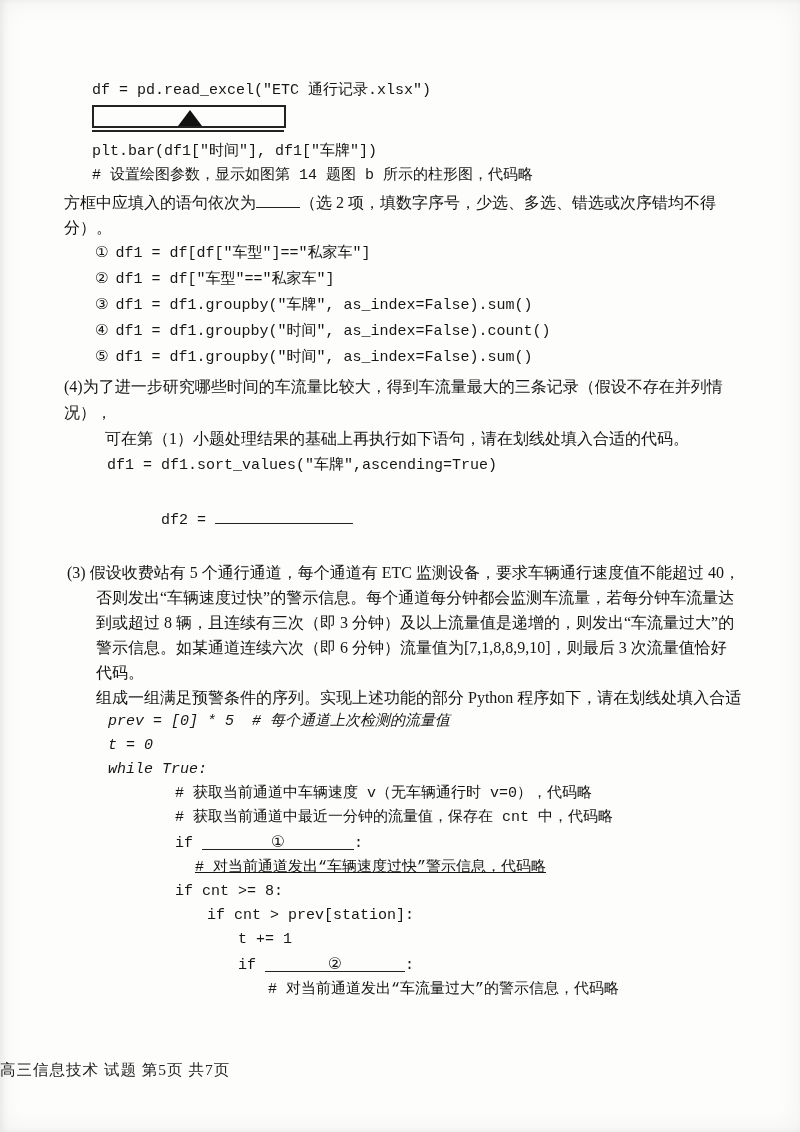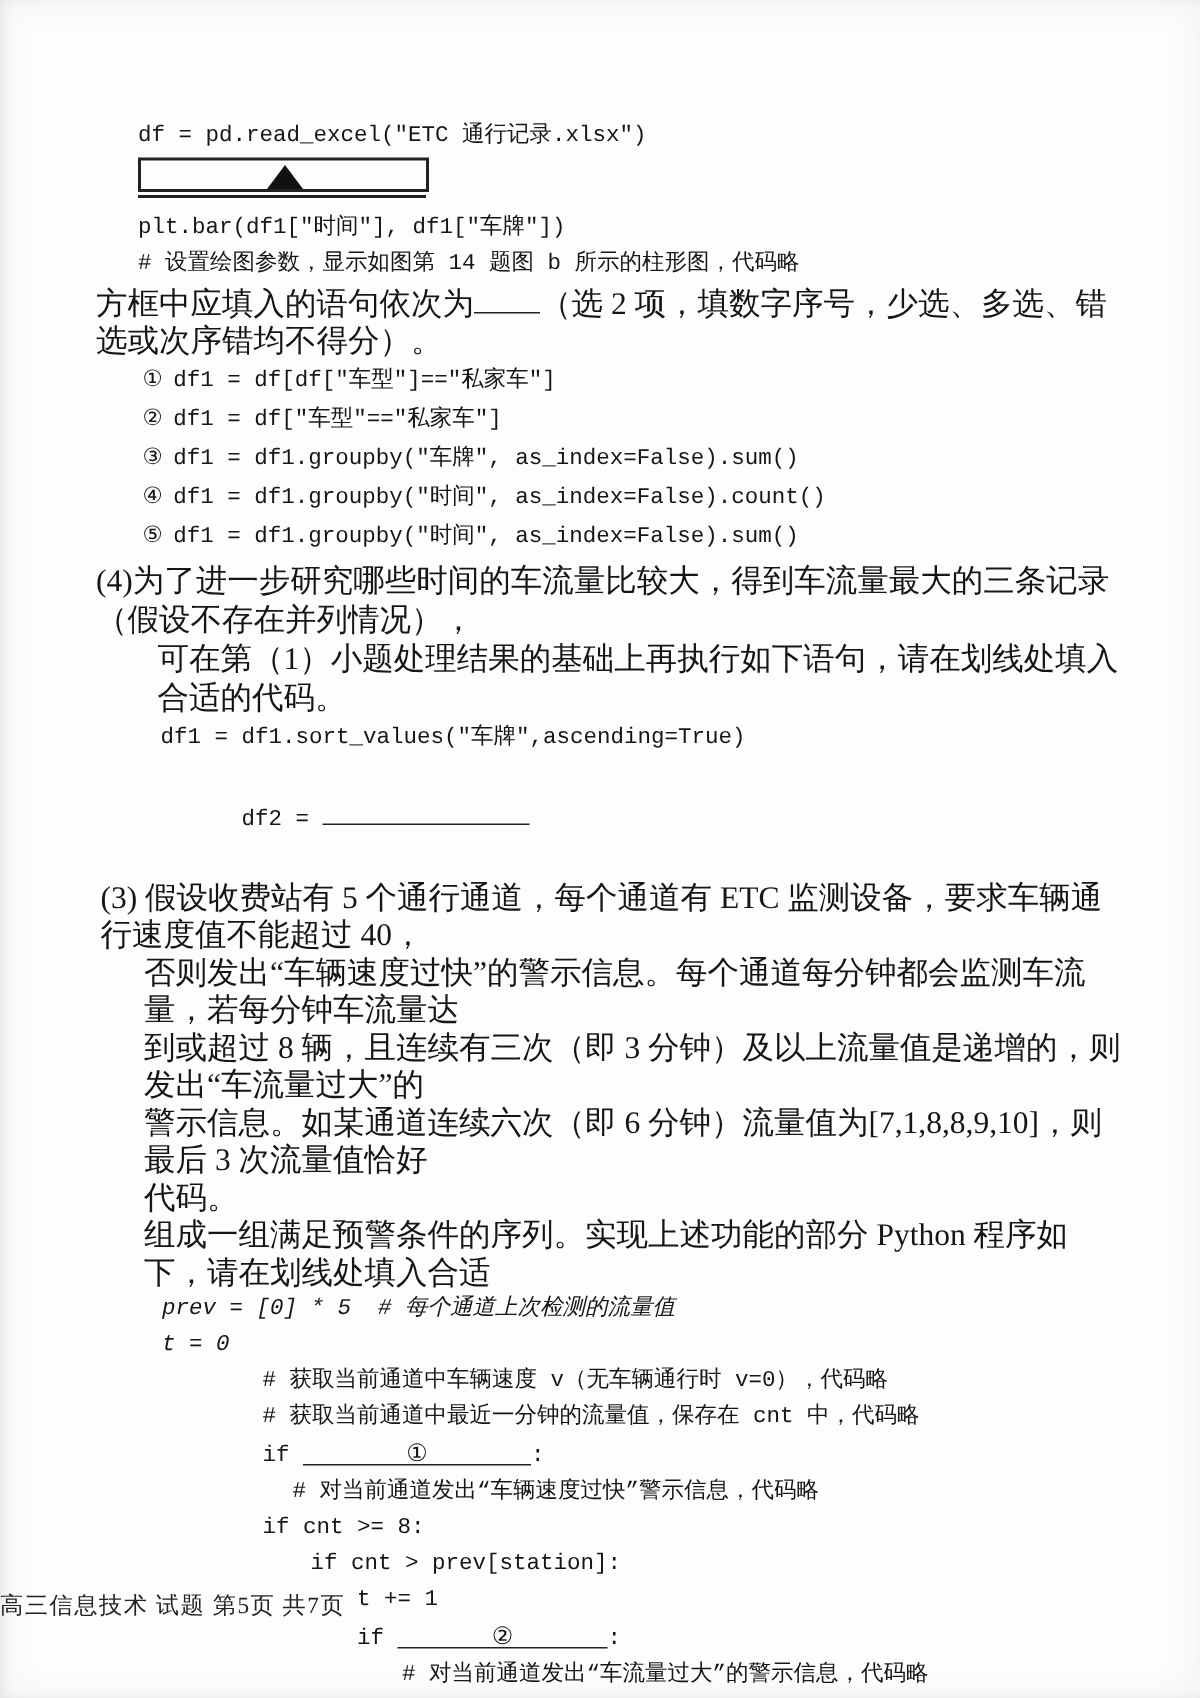--- a/index.html
+++ b/index.html
@@ -13,21 +13,21 @@
     font-family:"Liberation Serif","DejaVu Serif",serif;
     color:#1b1b1b;
   }
   .content{padding:0 48px 0 64px;}
   .codefont{
     font-family:"Liberation Mono","DejaVu Sans Mono",monospace;
     font-size:15px;
     white-space:pre;
     color:#161616;
   }
-  .cjk{font-size:21px;color:#151515;}
+  .cjk{font-size:16px;color:#151515;}
   
   .tc1{margin-top:80px;margin-left:28px;line-height:22px;}
   .boxwrap{margin-left:28px;margin-top:3px;width:192px;}
   .answer-box{
     position:relative;width:190px;height:19px;
     border:2px solid #222;background:#fdfdfc;
   }
   .tri{
     position:absolute;bottom:0;left:44%;
     width:0;height:0;
@@ -48,21 +48,21 @@
   .q2l2{line-height:26px;margin-left:41px;}
   .q2c{line-height:24px;margin-left:43px;margin-top:2px;}
   
   .p-first{line-height:25px;margin-left:3px;margin-top:3px;}
   .p-rest{line-height:25px;margin-left:32px;}
   
   .cl{line-height:24px;}
   .i0{margin-left:44px;font-style:italic;}
   .i1{margin-left:79px;}
   .i2{margin-left:111px;}
-  .i2h{margin-left:131px;}
+  .i2h{margin-left:131px;text-decoration:underline;}
   .i3{margin-left:143px;}
   .i4{margin-left:174px;}
   .i5{margin-left:204px;}
   .blank{
     display:inline-block;border-bottom:1.7px solid #222;
     text-align:center;height:19px;vertical-align:baseline;
   }
   .w152{width:152px;} .w140{width:140px;} .w138{width:138px;}
   .bnum{font-family:"DejaVu Sans",sans-serif;font-size:16px;color:#161616;}
   
@@ -109,20 +109,21 @@
 
     <div class="cjk p-first">(3) 假设收费站有 5 个通行通道，每个通道有 ETC 监测设备，要求车辆通行速度值不能超过 40，</div>
     <div class="cjk p-rest">否则发出“车辆速度过快”的警示信息。每个通道每分钟都会监测车流量，若每分钟车流量达</div>
     <div class="cjk p-rest">到或超过 8 辆，且连续有三次（即 3 分钟）及以上流量值是递增的，则发出“车流量过大”的</div>
     <div class="cjk p-rest">警示信息。如某通道连续六次（即 6 分钟）流量值为[7,1,8,8,9,10]，则最后 3 次流量值恰好</div>
     <div class="cjk p-rest">代码。</div>
     <div class="cjk p-rest">组成一组满足预警条件的序列。实现上述功能的部分 Python 程序如下，请在划线处填入合适</div>
 
     <div class="cl codefont i0"><span>prev = [0] * 5  # 每个通道上次检测的流量值</span></div>
     <div class="cl codefont i0"><span>t = 0</span></div>
+    <div class="cl codefont i0"><span>while True:</span></div>
     <div class="cl codefont i2"><span># 获取当前通道中车辆速度 v（无车辆通行时 v=0），代码略</span></div>
     <div class="cl codefont i2"><span># 获取当前通道中最近一分钟的流量值，保存在 cnt 中，代码略</span></div>
     <div class="cl codefont i2"><span>if </span><span class="blank w152"><span class="bnum">①</span></span><span>:</span></div>
     <div class="cl codefont i2h"><span># 对当前通道发出“车辆速度过快”警示信息，代码略</span></div>
     <div class="cl codefont i2"><span>if cnt &gt;= 8:</span></div>
     <div class="cl codefont i3"><span>if cnt &gt; prev[station]:</span></div>
     <div class="cl codefont i4"><span>t += 1</span></div>
     <div class="cl codefont i4"><span>if </span><span class="blank w140"><span class="bnum">②</span></span><span>:</span></div>
     <div class="cl codefont i5"><span># 对当前通道发出“车流量过大”的警示信息，代码略</span></div>
 

